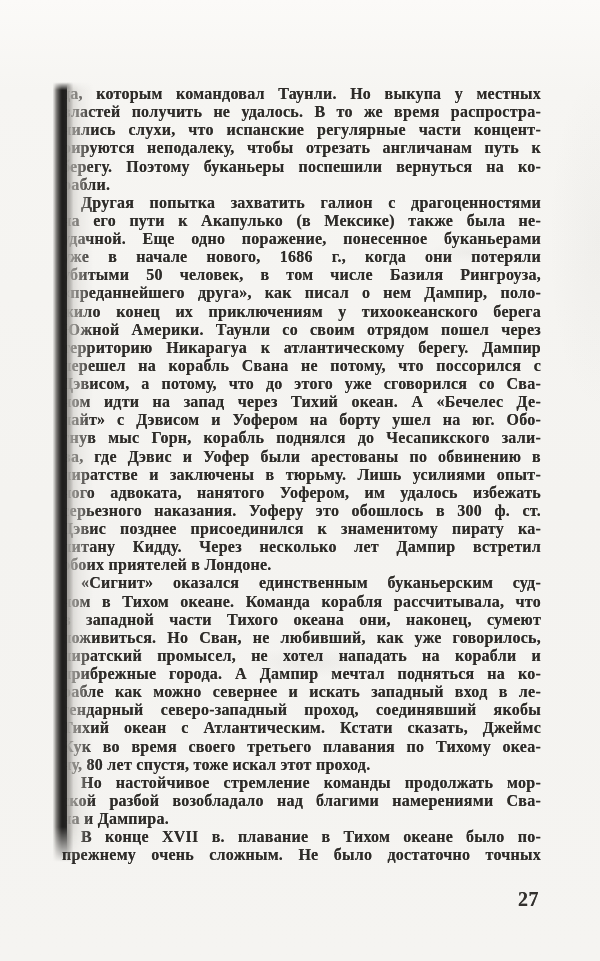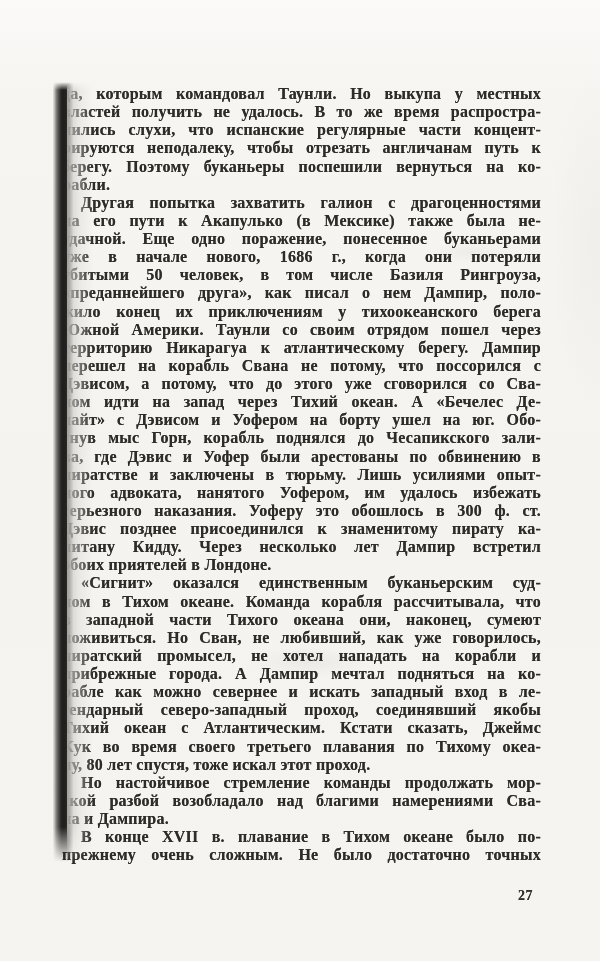--- a/index.html
+++ b/index.html
@@ -56,21 +56,21 @@
     background: linear-gradient(90deg,
       rgba(196,194,189,0.80) 0%,
       rgba(220,218,214,0.45) 45%,
       rgba(245,244,241,0) 100%);
     -webkit-mask-image: linear-gradient(180deg, transparent 0, #000 8px, #000 calc(100% - 35px), transparent 100%);
     mask-image: linear-gradient(180deg, transparent 0, #000 8px, #000 calc(100% - 35px), transparent 100%);
   }
   .page-number {
     position: absolute;
     left: 518px; top: 888px;
-    font-size: 14px;
+    font-size: 20px;
     font-weight: 700;
     color: #33312e;
     letter-spacing: 0.5px;
     text-shadow: 0 0 0.5px rgba(46,44,41,0.7);
   }
 </style>
 </head>
 <body>
 
 <div class="page">

